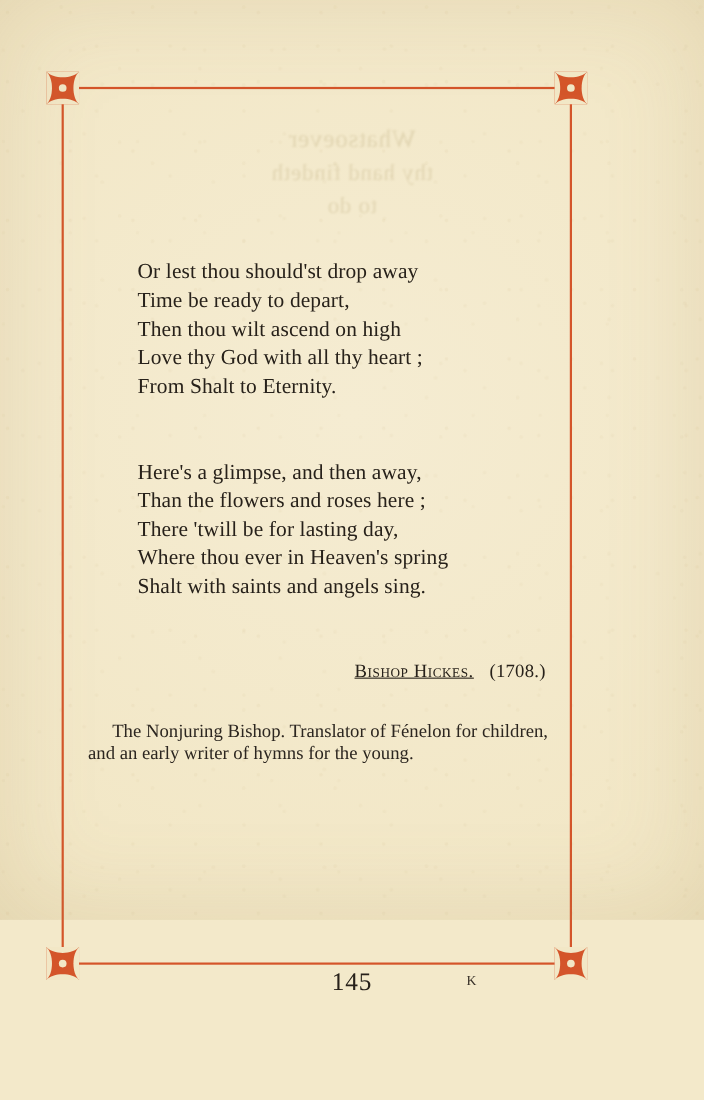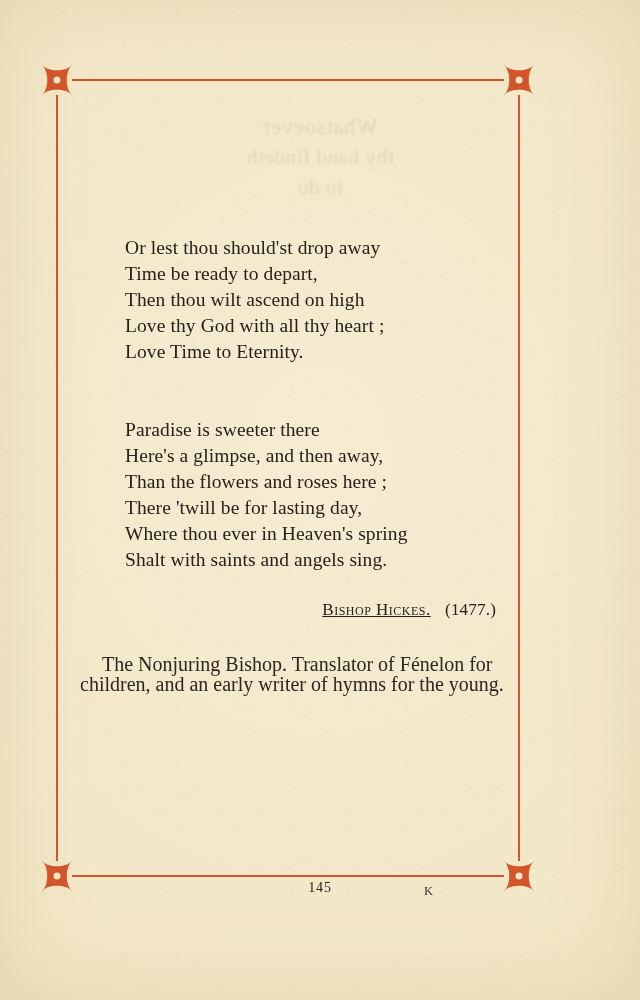--- a/index.html
+++ b/index.html
@@ -11,21 +11,21 @@
     height: 1000px;
     overflow: hidden;
     background: #f3e9ca;
     font-family: "Liberation Serif", "DejaVu Serif", serif;
   }
 
   
   #page {
     position: relative;
     width: 640px;
-    height: 1000px;
+    height: 836px;
     background:
       radial-gradient(ellipse 120% 90% at 50% 45%, #f5ecd2 0%, #f2e7c6 62%, #ece0b9 100%);
   }
   
   #grain {
     position: absolute;
     inset: 0;
     pointer-events: none;
     opacity: .5;
     background-image:
@@ -128,34 +128,34 @@
   }
   .attribution .sc { font-variant: small-caps; text-decoration: underline; }
   .attribution .yr { letter-spacing: .2px; }
 
   .footnote {
     position: absolute;
     left: 24px;
     width: 428px;
     top: 576px;
     color: #2c2620;
-    font-size: 20px;
+    font-size: 17px;
     line-height: 19.5px;
     text-indent: 22px;
   }
 
   
   #folio {
     position: absolute;
     left: 0;
     right: 0;
     top: 880px;
     text-align: center;
     color: #27211a;
-    font-size: 14px;
+    font-size: 23px;
     letter-spacing: .8px;
   }
   #signature {
     position: absolute;
     left: 424px;
     top: 884px;
     color: #3a332a;
     font-size: 12.5px;
     font-variant: small-caps;
     letter-spacing: .4px;
@@ -212,33 +212,32 @@
     <circle cx="15" cy="15" r="3.5" fill="#f2e7c6"></circle>
   </svg>
 
   <div id="content">
 
     <div class="stanza" id="stanza-1">
       <div class="vline">Or lest thou should'st drop away</div>
       <div class="vline">Time be ready to depart,</div>
       <div class="vline">Then thou wilt ascend on high</div>
       <div class="vline">Love thy God with all thy heart ;</div>
-      <div class="vline">Love Time to Eternity.</div>
+      <div class="vline">From Shalt to Eternity.</div>
     </div>
 
     <div class="stanza" id="stanza-2">
-      <div class="vline">Paradise is sweeter there</div>
       <div class="vline">Here's a glimpse, and then away,</div>
       <div class="vline">Than the flowers and roses here ;</div>
       <div class="vline">There 'twill be for lasting day,</div>
       <div class="vline">Where thou ever in Heaven's spring</div>
       <div class="vline">Shalt with saints and angels sing.</div>
     </div>
 
-    <div class="attribution"><span class="sc">Bishop Hickes.</span><span>&nbsp;&nbsp;&nbsp;</span><span class="yr">(1477.)</span></div>
+    <div class="attribution"><span class="sc">Bishop Hickes.</span><span>&nbsp;&nbsp;&nbsp;</span><span class="yr">(1708.)</span></div>
 
     <div class="footnote"><span>The Nonjuring Bishop.   Translator of Fénelon for children,</span>
       <span>and an early writer of hymns for the young.</span></div>
 
   </div>
 
   <div id="folio">145</div>
   <div id="signature">K</div>
 
   <div id="vignette"></div>

